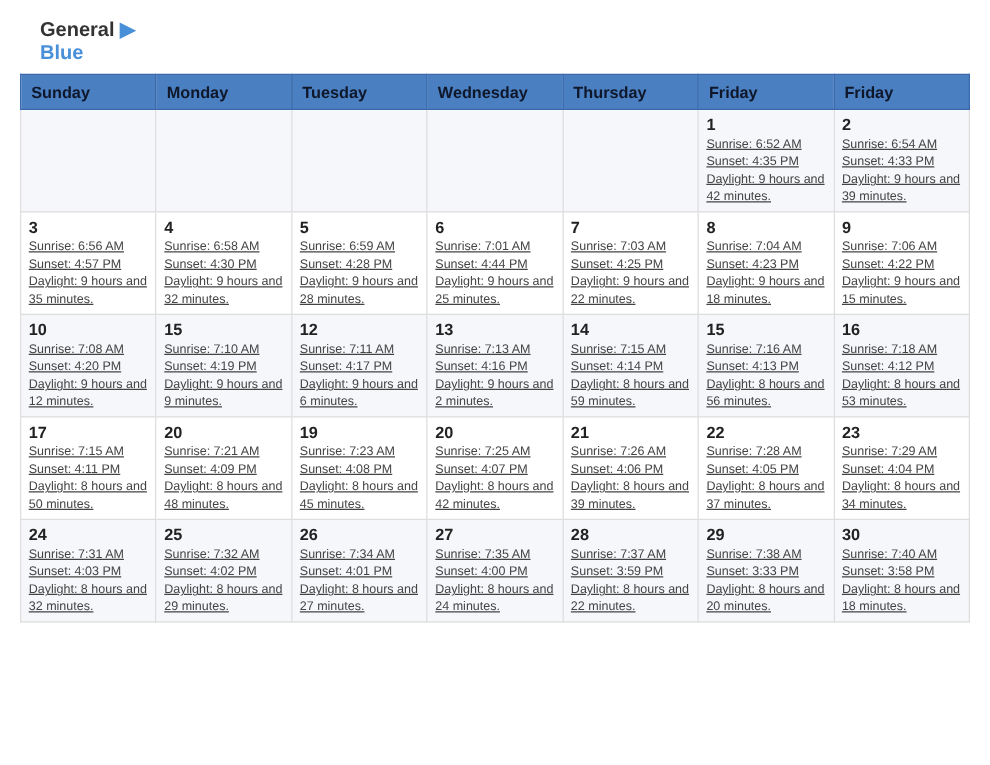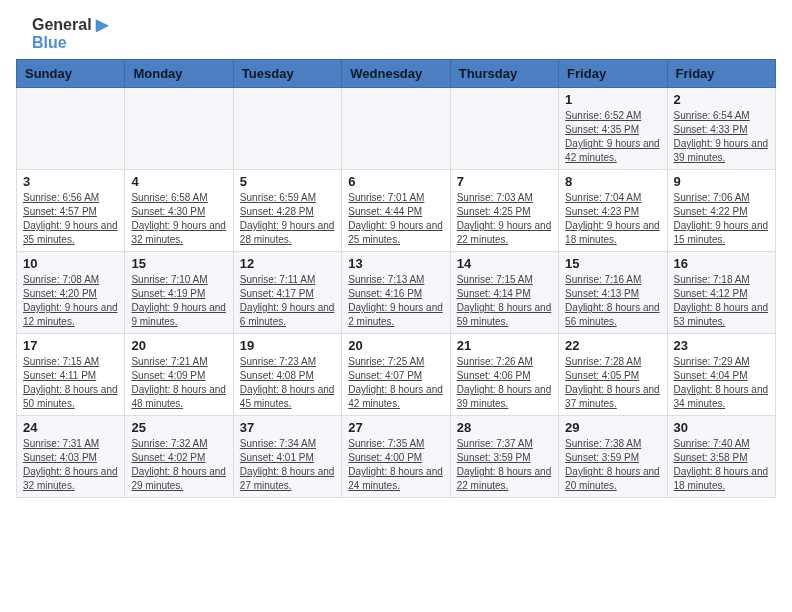--- a/index.html
+++ b/index.html
@@ -270,41 +270,41 @@
 Sunset: 4:03 PM
 Daylight: 8 hours and 32 minutes.</div>
         </td>
         <td>
           <span class="day-number">25</span>
           <div class="day-info">Sunrise: 7:32 AM
 Sunset: 4:02 PM
 Daylight: 8 hours and 29 minutes.</div>
         </td>
         <td>
-          <span class="day-number">37</span>
+          <span class="day-number">26</span>
           <div class="day-info">Sunrise: 7:34 AM
 Sunset: 4:01 PM
 Daylight: 8 hours and 27 minutes.</div>
         </td>
         <td>
           <span class="day-number">27</span>
           <div class="day-info">Sunrise: 7:35 AM
 Sunset: 4:00 PM
 Daylight: 8 hours and 24 minutes.</div>
         </td>
         <td>
           <span class="day-number">28</span>
           <div class="day-info">Sunrise: 7:37 AM
 Sunset: 3:59 PM
 Daylight: 8 hours and 22 minutes.</div>
         </td>
         <td>
           <span class="day-number">29</span>
           <div class="day-info">Sunrise: 7:38 AM
-Sunset: 3:59 PM
+Sunset: 3:33 PM
 Daylight: 8 hours and 20 minutes.</div>
         </td>
         <td>
           <span class="day-number">30</span>
           <div class="day-info">Sunrise: 7:40 AM
 Sunset: 3:58 PM
 Daylight: 8 hours and 18 minutes.</div>
         </td>
       </tr>
     </tbody>

